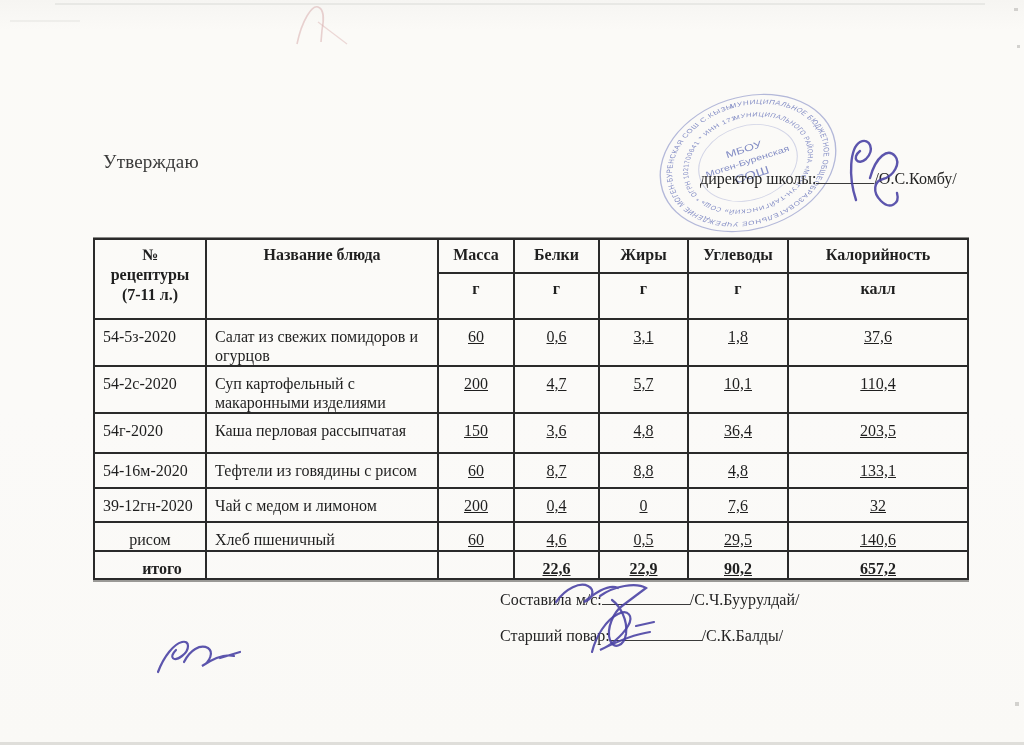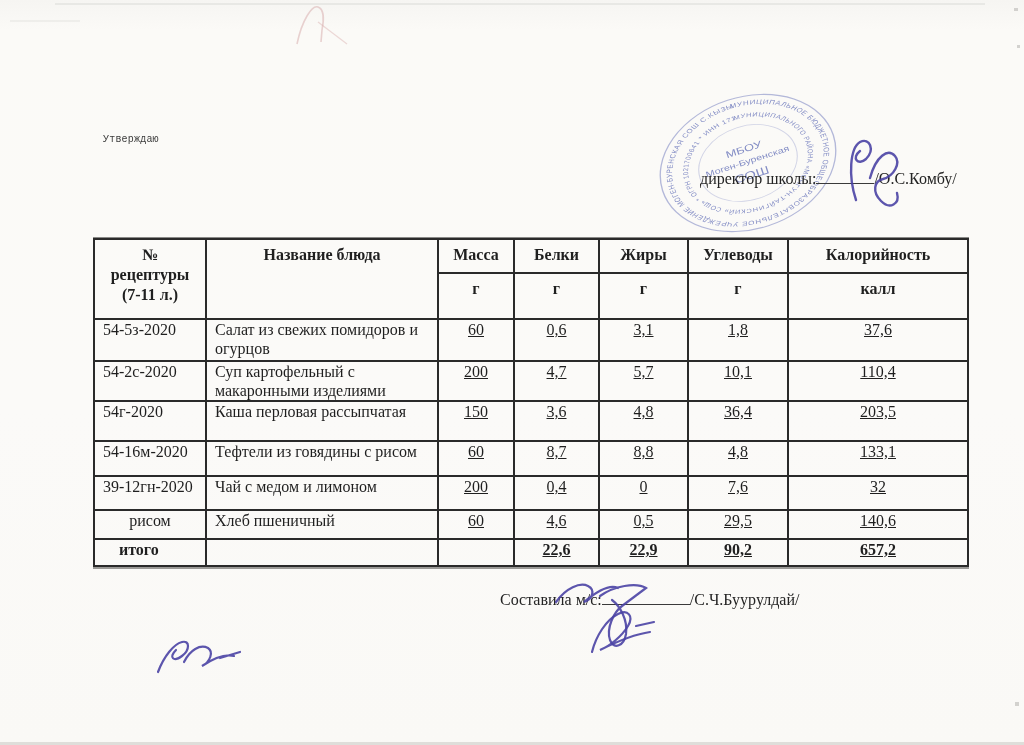--- a/index.html
+++ b/index.html
@@ -11,22 +11,22 @@
   }
   
   .edge-top { position:absolute; left:55px; top:3px; width:930px; height:2px; background:#dddcd8; opacity:.55; }
   .edge-top2 { position:absolute; left:10px; top:20px; width:70px; height:2px; background:#e4e3df; opacity:.5; }
   .edge-bottom { position:absolute; left:0; bottom:0; width:1024px; height:3px; background:#d8d7d3; opacity:.8; }
   .speck { position:absolute; background:#b9b8b4; opacity:.6; }
   .pink-mark { position:absolute; left:285px; top:0; pointer-events:none; }
 
   
   .approve {
-    position:absolute; left:103px; top:134px;
-    font-family:Liberation Mono, monospace; font-size:10px; color:#3a3a3a; letter-spacing:.2px;
+    position:absolute; left:103px; top:151px;
+    font-family:Liberation Serif, serif; font-size:19px; color:#3a3a3a; letter-spacing:.2px;
   }
   .doc-title {
     position:absolute; left:103px; top:204px;
     font-family:"Liberation Sans", sans-serif; font-weight:bold; font-size:15.5px; color:#333;
   }
 
   
   .director-line {
     position:absolute; left:700px; top:170px; font-size:16px; color:#242424; z-index:3; white-space:nowrap;
   }
@@ -46,32 +46,32 @@
     position:absolute; left:93px; top:238px;
     border-collapse:collapse; table-layout:fixed; width:874px;
     font-size:16px; color:#1f1f1f;
   }
   .menu-table th, .menu-table td { border:2px solid #2a2a2a; }
   .menu-table { border:2.5px solid #242424; box-shadow:0 -1px 0 #8a8a88, 0 2px 0 #9a9996; }
   .menu-table th {
     font-weight:bold; text-align:center; vertical-align:top; padding-top:5px; line-height:20px;
   }
   .th-recipe { white-space:pre-line; }
-  .menu-table td { vertical-align:top; padding-top:0; line-height:19px; }
+  .menu-table td { vertical-align:top; padding-top:7px; line-height:19px; }
   .c-recipe { text-align:left; padding-left:8px; }
   .c-dish { text-align:left; padding-left:8px; }
   .c-num { text-align:center;text-decoration:underline; }
   .t-center { text-align:center; padding-left:0; }
   .h1 { height:34px; }
   .h2 { height:46px; }
   .r1 { height:42px; } .r2 { height:40px;border-radius:15px; } .r3 { height:40px; }
   .r4 { height:35px; } .r5 { height:34px; } .r6 { height:29px; }
   .r-total { height:27px; }
   .r-total td { font-weight:bold; }
-  .r-total .c-recipe { padding-left:24px; }
+  .r-total .c-recipe { padding-left:24px;text-align:center; }
   .units-cell { vertical-align:top; padding-top:6px; }
 
   
   .sig-line { position:absolute; font-size:16px; color:#242424; white-space:nowrap; }
   .sig-composed { left:500px; top:591px; }
   .sig-chef { left:500px; top:627px; }
   .sig-store { left:100px; top:654px; }
 
   .ink-overlay { position:absolute; left:0; top:0; width:1024px; height:745px; pointer-events:none; z-index:4; }
 </style>
@@ -206,20 +206,21 @@
       <td class="c-num">22,6</td>
       <td class="c-num">22,9</td>
       <td class="c-num">90,2</td>
       <td class="c-num">657,2</td>
     </tr>
   </tbody>
     </table>
 
   <div class="sig-line sig-composed"><span>Составила м/с:</span><span class="blank w88"></span><span>/С.Ч.Буурулдай/</span></div>
 
+  <div class="sig-line sig-chef"><span>Старший повар:</span><span class="blank w92"></span><span>/С.К.Балды/</span></div>
 
 
   <svg class="ink-overlay" viewBox="0 0 1024 745">
 
     <path d="M856,200 C848,176 850,148 860,142 C870,137 875,150 866,159 C858,166 851,158 860,151
              M870,178 C876,156 888,148 895,156 C901,163 894,176 883,179 C874,181 872,192 881,201 C890,210 900,204 897,193" fill="none" stroke-width="2.4" stroke-linecap="round" opacity="0.9" stroke="#4a43a4"></path>
 
     <path d="M556,602 C566,588 580,582 588,586 C596,590 592,600 584,602 C596,592 610,584 618,588
              M600,596 C614,586 636,582 646,588 L622,606 C614,612 606,628 610,640 C614,650 624,646 626,634 C628,620 620,606 612,600" fill="none" stroke-width="2.2" stroke-linecap="round" opacity="0.9" stroke="#4a43a4"></path>
 

